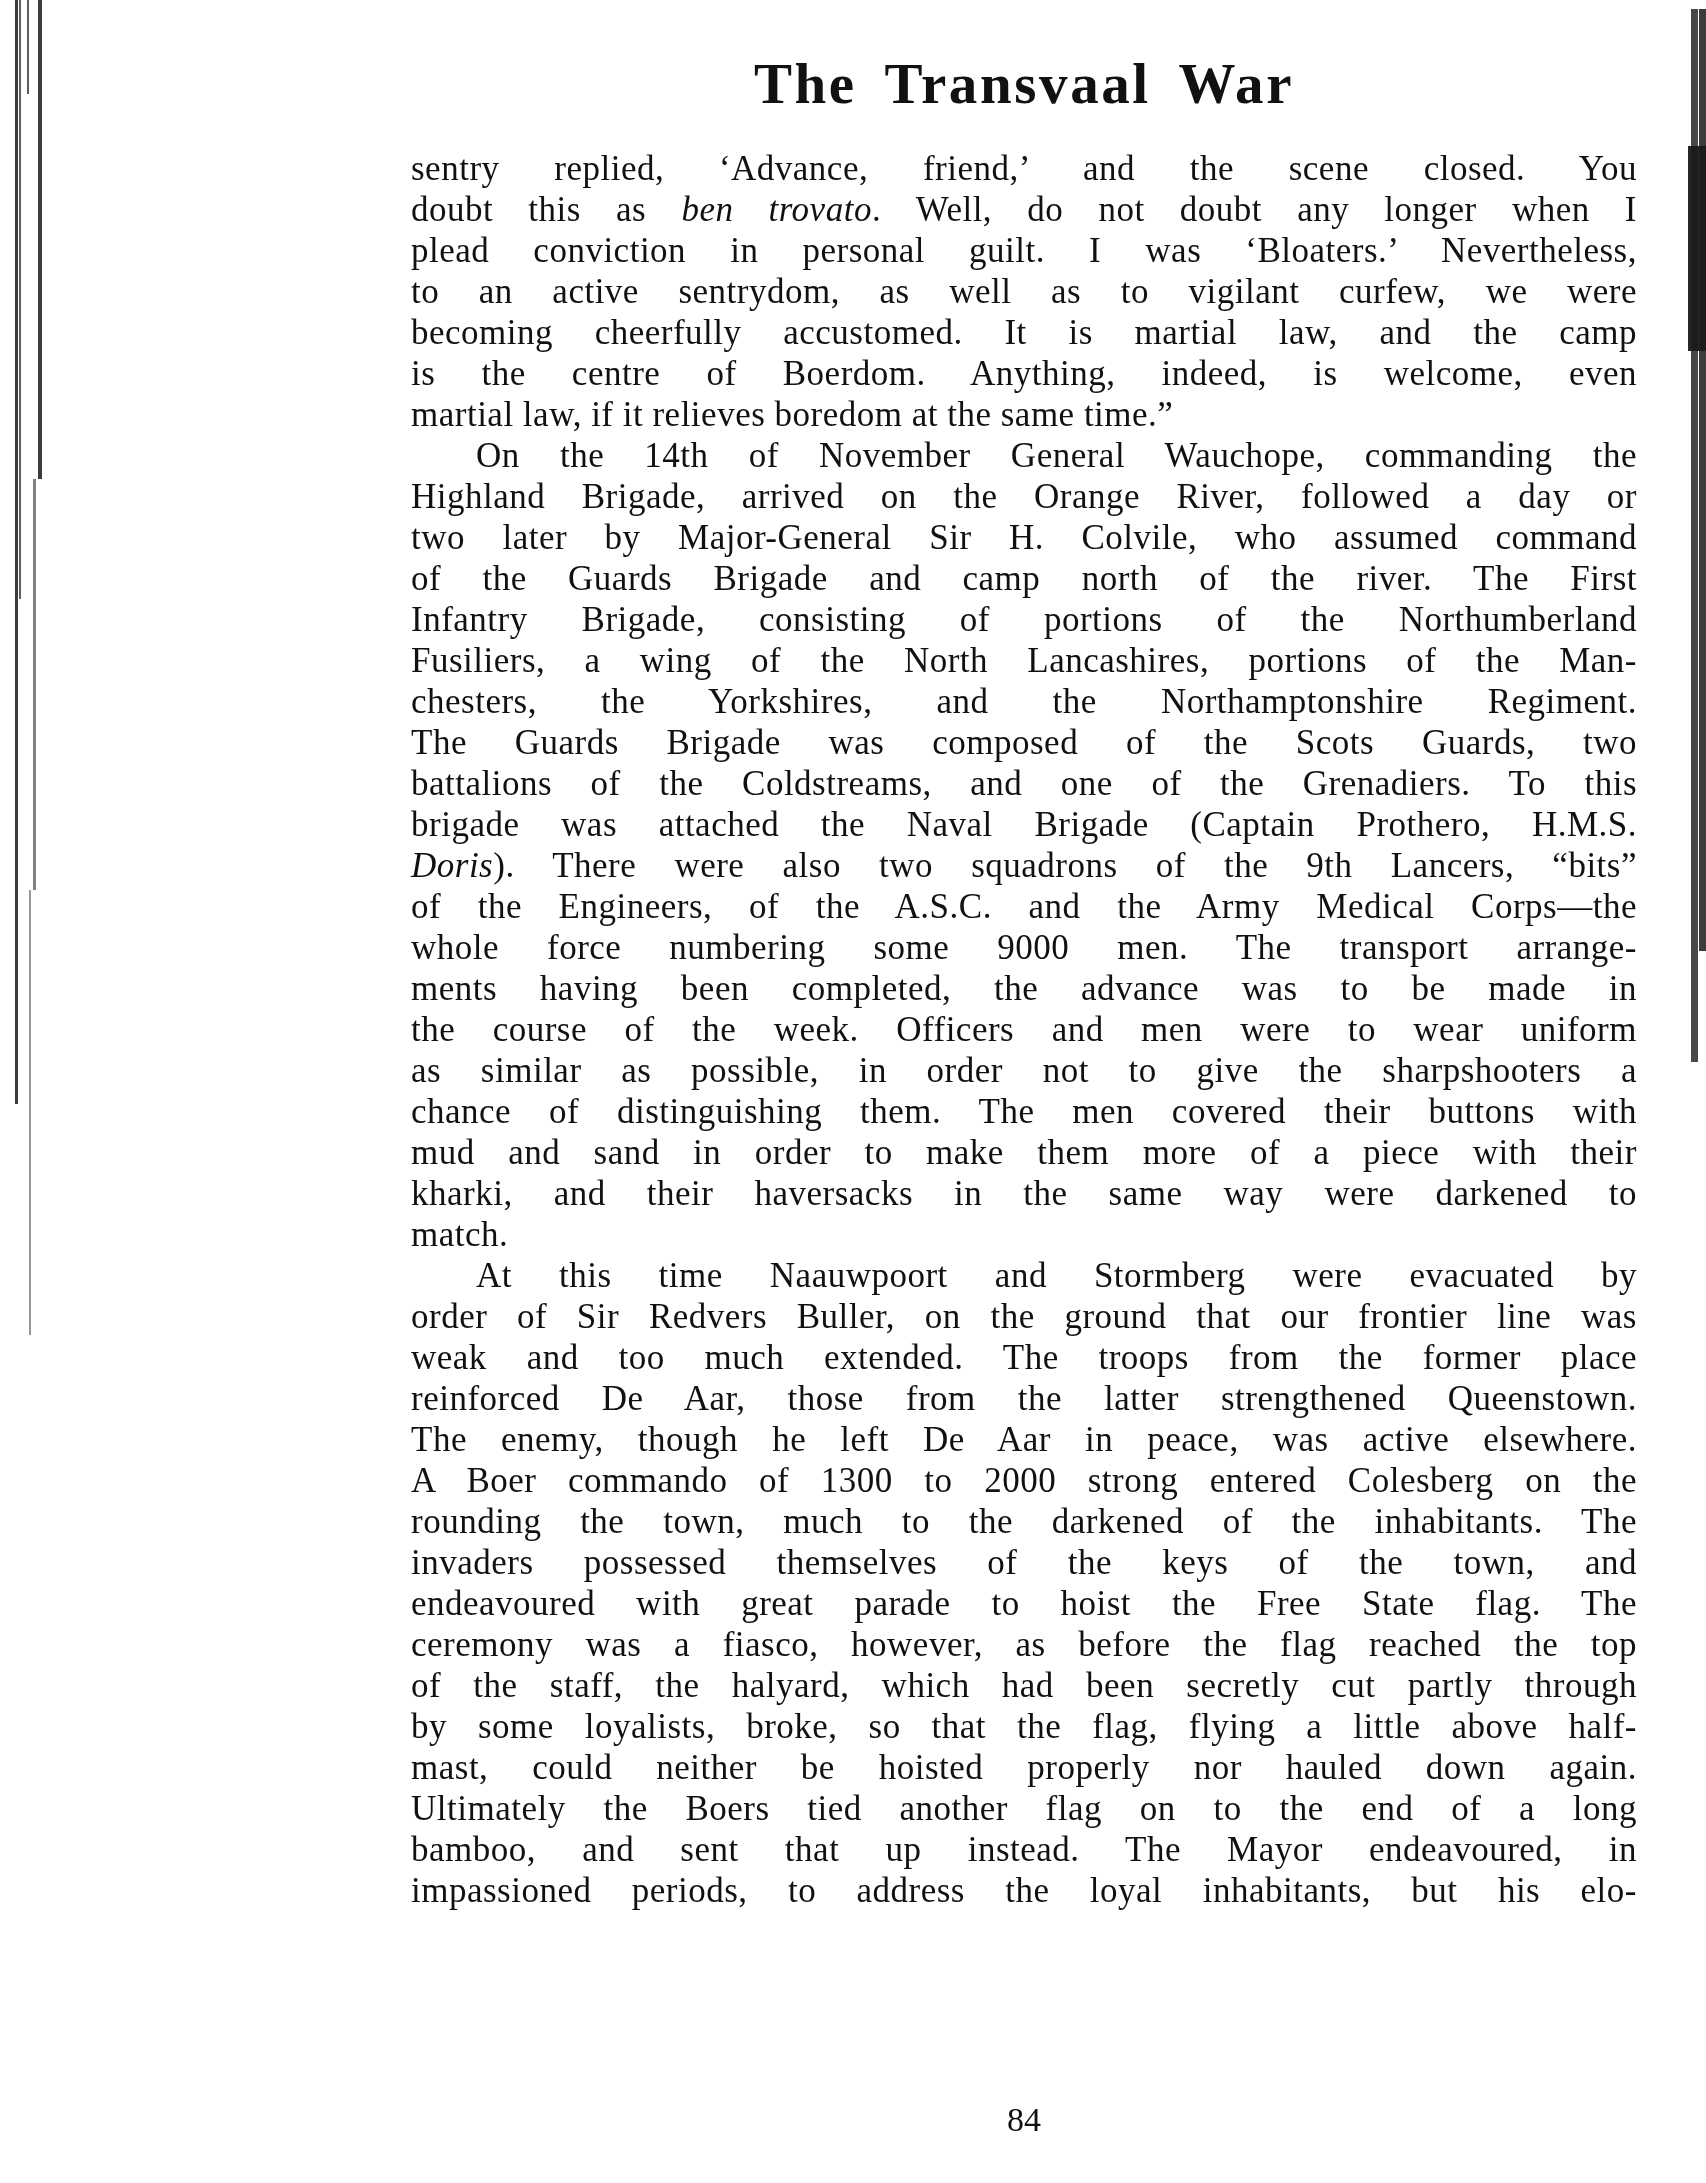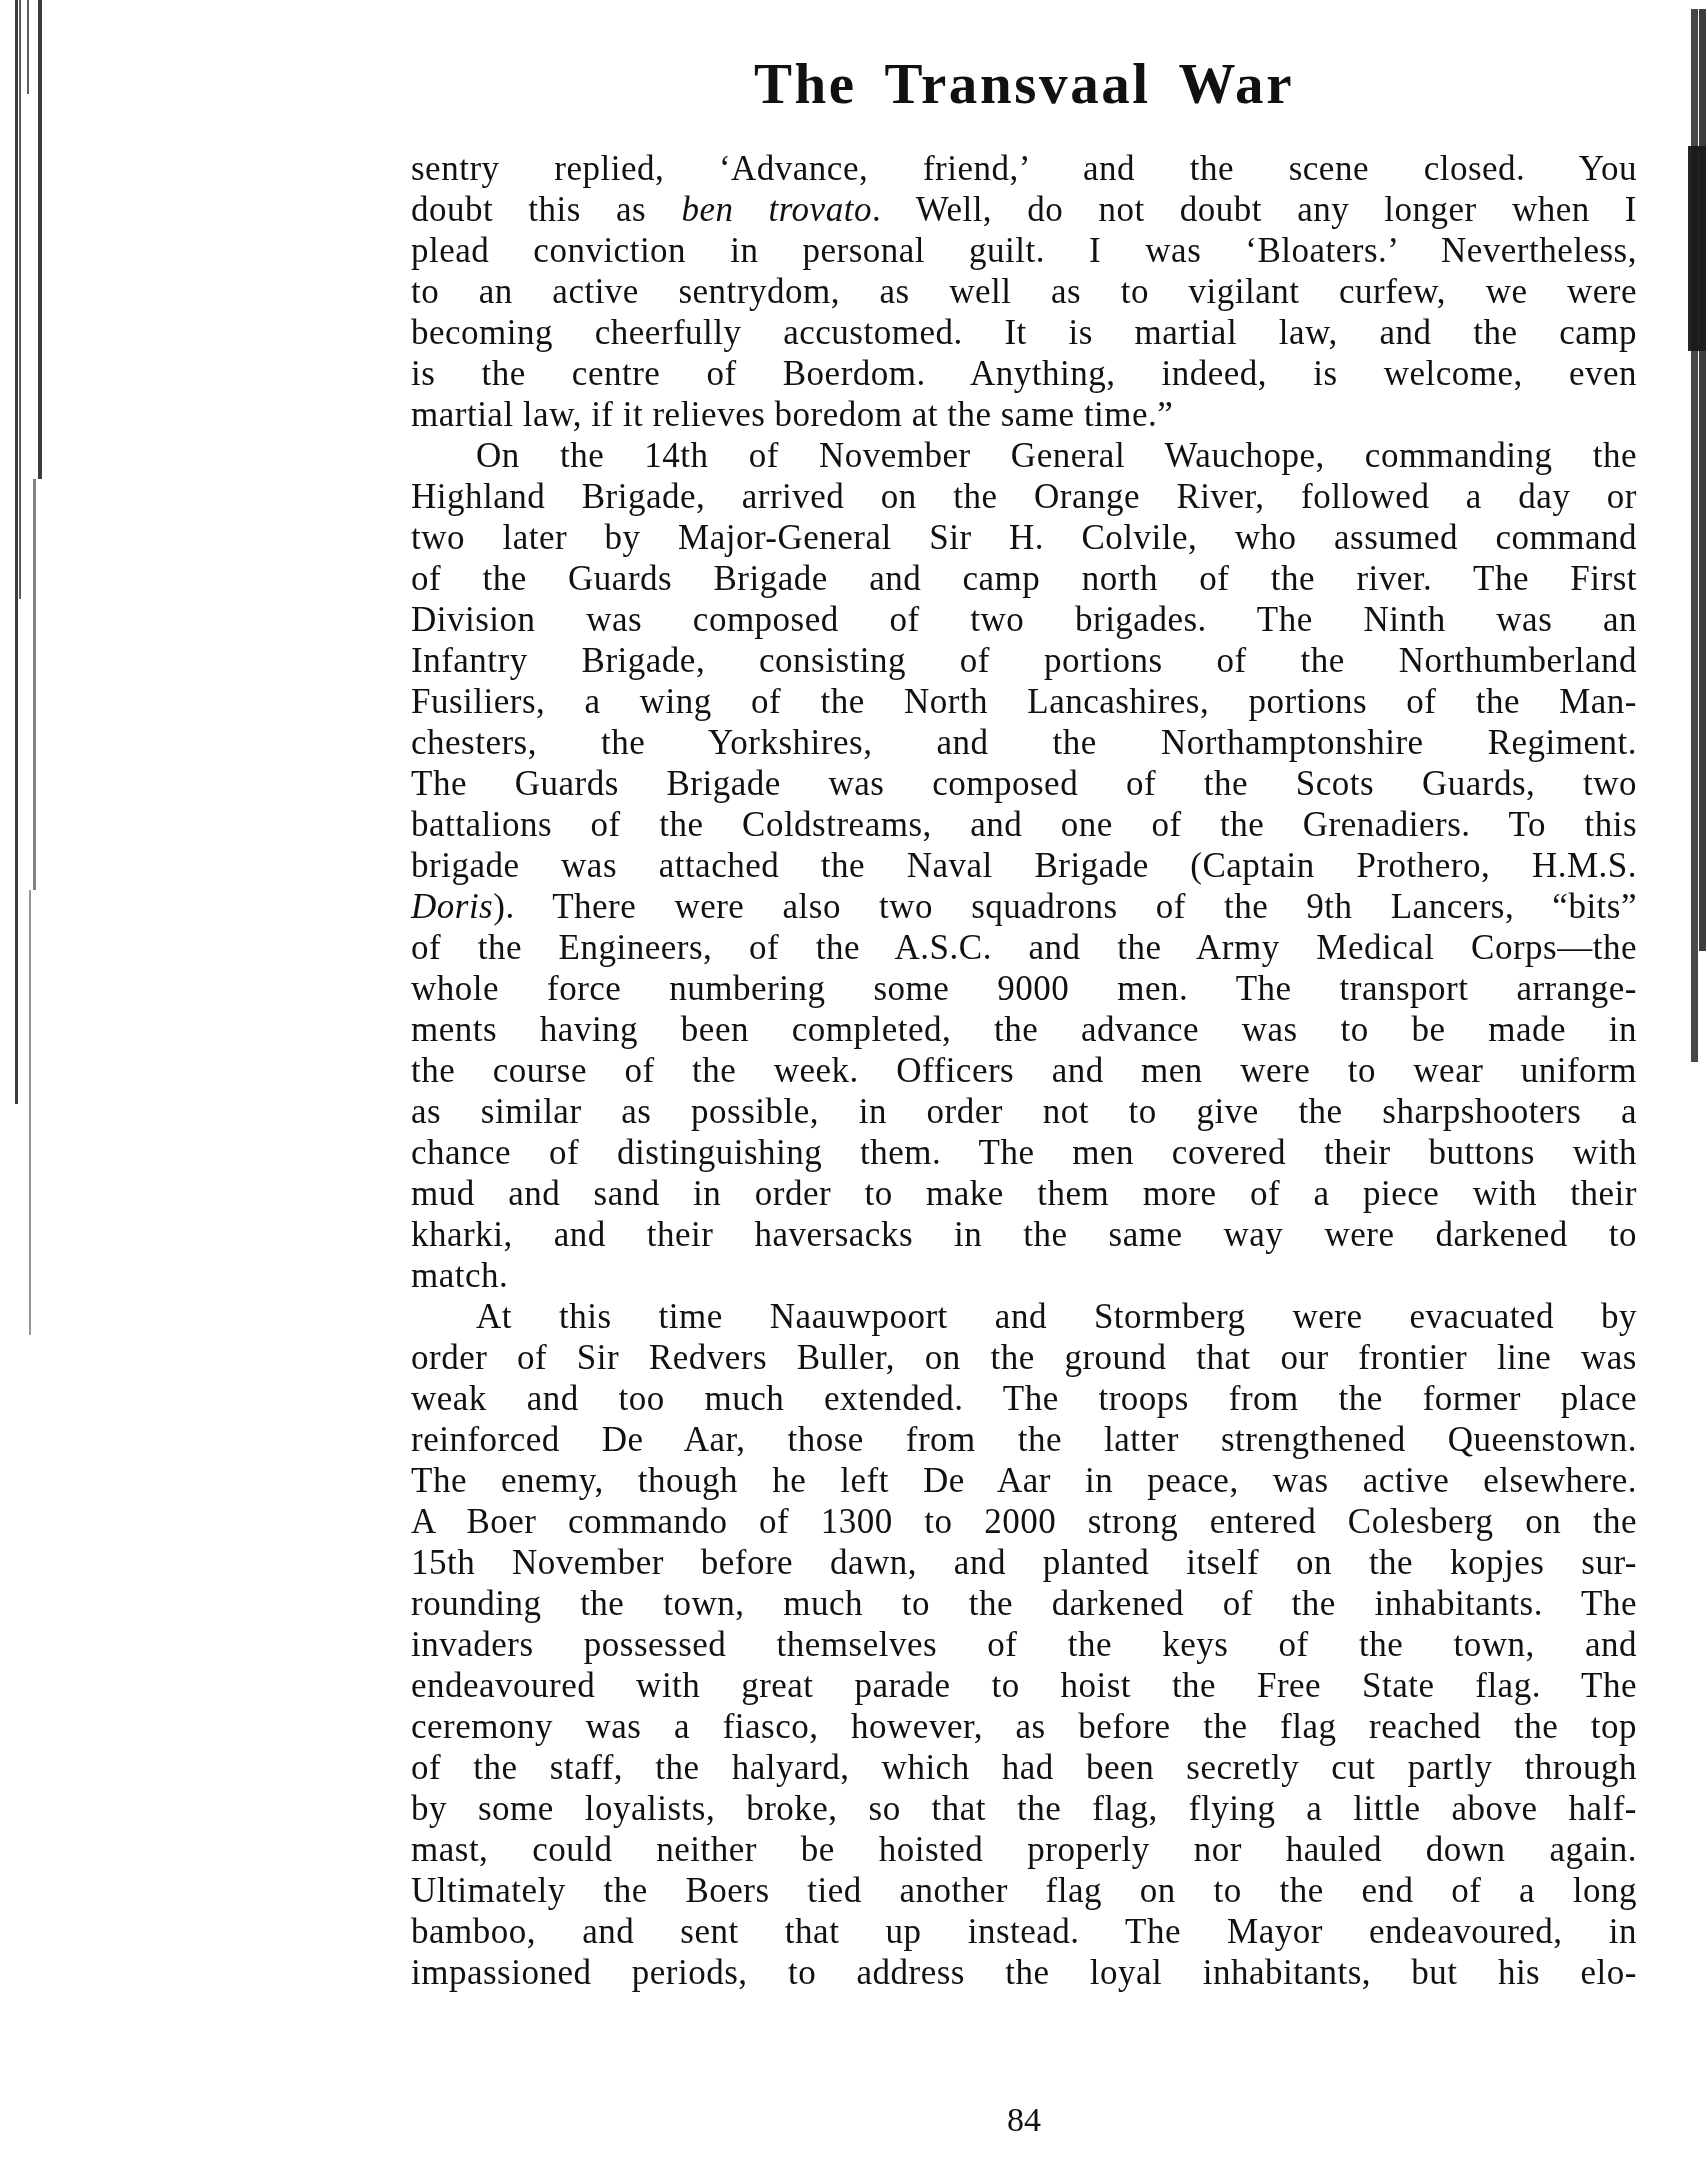--- a/index.html
+++ b/index.html
@@ -91,21 +91,20 @@
       <span class="line">to an active sentrydom, as well as to vigilant curfew, we were</span>
       <span class="line">becoming cheerfully accustomed.  It is martial law, and the camp</span>
       <span class="line">is the centre of Boerdom.  Anything, indeed, is welcome, even</span>
       <span class="line last">martial law, if it relieves boredom at the same time.”</span>
     </div>
     <div>
       <span class="line indent">On the 14th of November General Wauchope, commanding the</span>
       <span class="line">Highland Brigade, arrived on the Orange River, followed a day or</span>
       <span class="line">two later by Major-General Sir H. Colvile, who assumed command</span>
       <span class="line">of the Guards Brigade and camp north of the river.  The First</span>
-      <span class="line">Division was composed of two brigades.  The Ninth was an</span>
       <span class="line">Infantry Brigade, consisting of portions of the Northumberland</span>
       <span class="line">Fusiliers, a wing of the North Lancashires, portions of the Man-</span>
       <span class="line">chesters, the Yorkshires, and the Northamptonshire Regiment.</span>
       <span class="line">The Guards Brigade was composed of the Scots Guards, two</span>
       <span class="line">battalions of the Coldstreams, and one of the Grenadiers.  To this</span>
       <span class="line">brigade was attached the Naval Brigade (Captain Prothero, H.M.S.</span>
       <span class="line"><span class="it">Doris</span>).  There were also two squadrons of the 9th Lancers, “bits”</span>
       <span class="line">of the Engineers, of the A.S.C. and the Army Medical Corps—the</span>
       <span class="line">whole force numbering some 9000 men.  The transport arrange-</span>
       <span class="line">ments having been completed, the advance was to be made in</span>
@@ -116,21 +115,20 @@
       <span class="line">kharki, and their haversacks in the same way were darkened to</span>
       <span class="line last">match.</span>
     </div>
     <div>
       <span class="line indent">At this time Naauwpoort and Stormberg were evacuated by</span>
       <span class="line">order of Sir Redvers Buller, on the ground that our frontier line was</span>
       <span class="line">weak and too much extended.  The troops from the former place</span>
       <span class="line">reinforced De Aar, those from the latter strengthened Queenstown.</span>
       <span class="line">The enemy, though he left De Aar in peace, was active elsewhere.</span>
       <span class="line">A Boer commando of 1300 to 2000 strong entered Colesberg on the</span>
-      <span class="line">15th November before dawn, and planted itself on the kopjes sur-</span>
       <span class="line">rounding the town, much to the darkened of the inhabitants.  The</span>
       <span class="line">invaders possessed themselves of the keys of the town, and</span>
       <span class="line">endeavoured with great parade to hoist the Free State flag.  The</span>
       <span class="line">ceremony was a fiasco, however, as before the flag reached the top</span>
       <span class="line">of the staff, the halyard, which had been secretly cut partly through</span>
       <span class="line">by some loyalists, broke, so that the flag, flying a little above half-</span>
       <span class="line">mast, could neither be hoisted properly nor hauled down again.</span>
       <span class="line">Ultimately the Boers tied another flag on to the end of a long</span>
       <span class="line">bamboo, and sent that up instead.  The Mayor endeavoured, in</span>
       <span class="line">impassioned periods, to address the loyal inhabitants, but his elo-</span>

